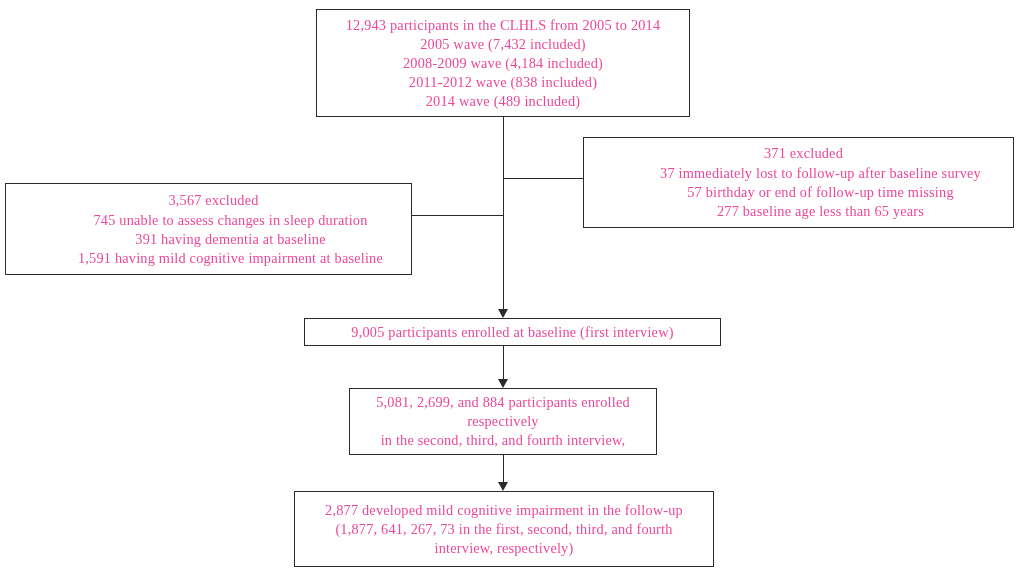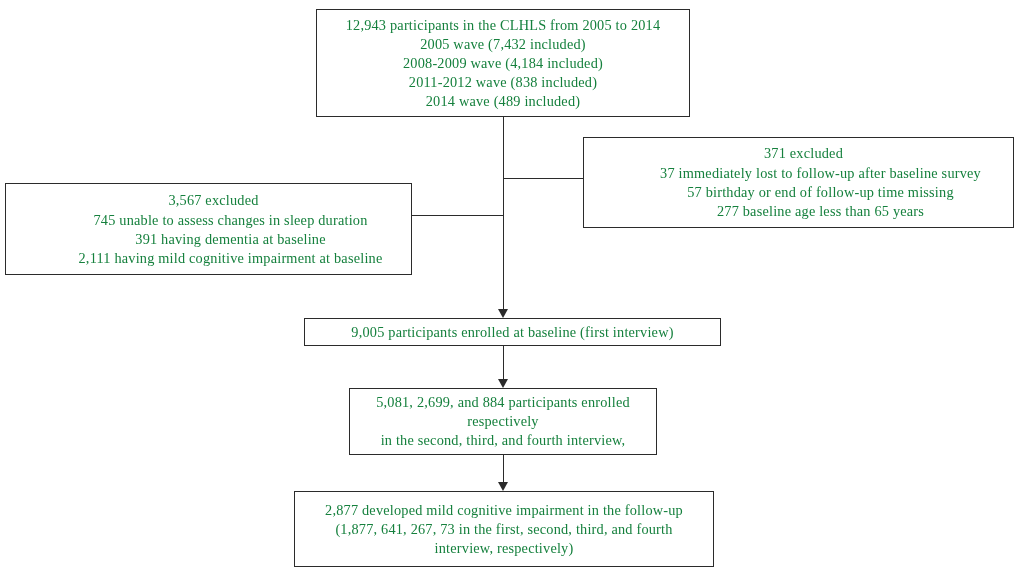--- a/index.html
+++ b/index.html
@@ -7,21 +7,21 @@
     margin: 0;
     padding: 0;
     background: #ffffff;
   }
   #canvas {
     position: relative;
     width: 1018px;
     height: 570px;
     background: #ffffff;
     font-family: "Liberation Serif", "DejaVu Serif", serif;
-    color: #15803d;
+    color: #ec4899;
     overflow: hidden;
   }
   .box {
     position: absolute;
     box-sizing: border-box;
     border: 1.3px solid #2b2b2b;
     background: #ffffff;
     display: flex;
     flex-direction: column;
     justify-content: center;
@@ -89,21 +89,21 @@
     <span class="ln head">371 excluded</span>
     <span class="ln item">37 immediately  lost to follow-up  after  baseline  survey</span>
     <span class="ln item">57 birthday  or end of follow-up  time  missing</span>
     <span class="ln item">277 baseline  age less than  65 years</span>
   </div>
 
   <div class="box lefted excl" style="left:5px; top:183px; width:407px; height:92px;">
     <span class="ln head">3,567 excluded</span>
     <span class="ln item">745 unable  to assess changes  in sleep  duration</span>
     <span class="ln item">391 having  dementia  at baseline</span>
-    <span class="ln item">2,111 having  mild  cognitive  impairment  at baseline</span>
+    <span class="ln item">1,591 having  mild  cognitive  impairment  at baseline</span>
   </div>
 
   <div class="box centered" style="left:304px; top:318px; width:417px; height:28px;">
     <span class="ln">9,005 participants  enrolled  at baseline  (first  interview)</span>
   </div>
 
   <div class="box centered" style="left:349px; top:388px; width:308px; height:67px;">
     <span class="ln">5,081, 2,699, and 884 participants  enrolled</span>
     <span class="ln">respectively</span>
     <span class="ln">in the second,  third,  and fourth  interview,</span>

